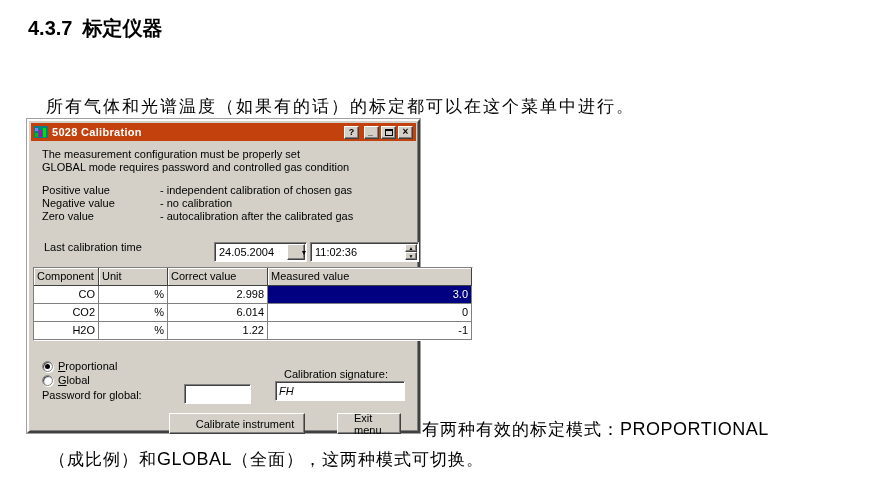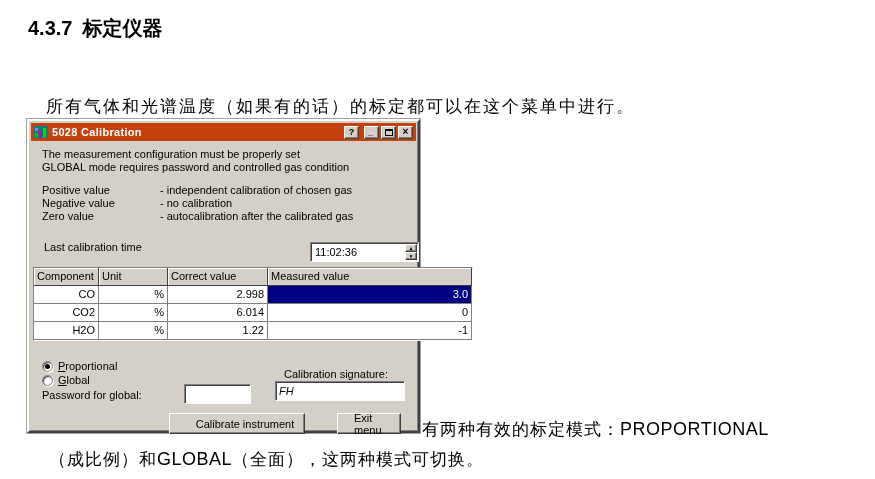--- a/index.html
+++ b/index.html
@@ -170,20 +170,26 @@
     <div class="dlg-label info2">GLOBAL mode requires password and controlled gas condition</div>
 
     <div class="dlg-label rule-label-0">Positive value</div>
     <div class="dlg-label rule-desc-0">- independent calibration of chosen gas</div>
     <div class="dlg-label rule-label-1">Negative value</div>
     <div class="dlg-label rule-desc-1">- no calibration</div>
     <div class="dlg-label rule-label-2">Zero value</div>
     <div class="dlg-label rule-desc-2">- autocalibration after the calibrated gas</div>
 
     <div class="dlg-label lastcal-label">Last calibration time</div>
+    <div class="date-combo sunken">
+      <span class="val">24.05.2004</span>
+      <span class="combo-arrow-btn raised">
+          <span class="arr">▼</span>
+        </span>
+    </div>
     <div class="time-field sunken">
       <span class="val">11:02:36</span>
       <span class="spinner">
         <span class="spin-btn raised">▲</span>
         <span class="spin-btn raised">▼</span>
       </span>
     </div>
 
     <div class="grid-table">
       <div class="th">Component</div>

